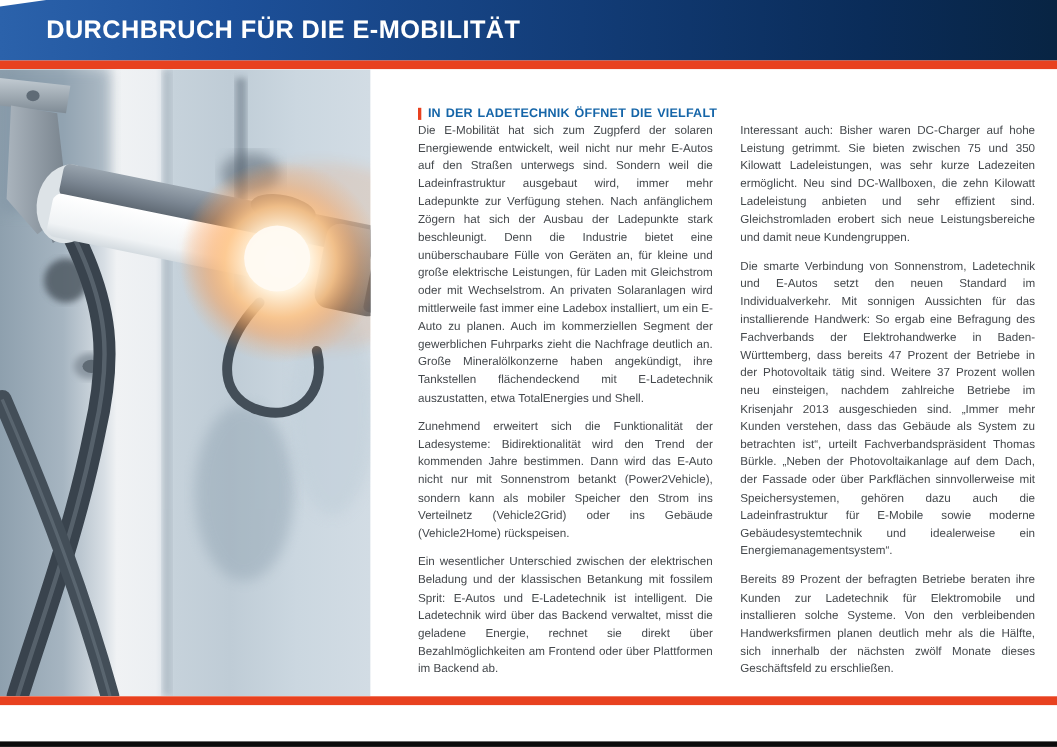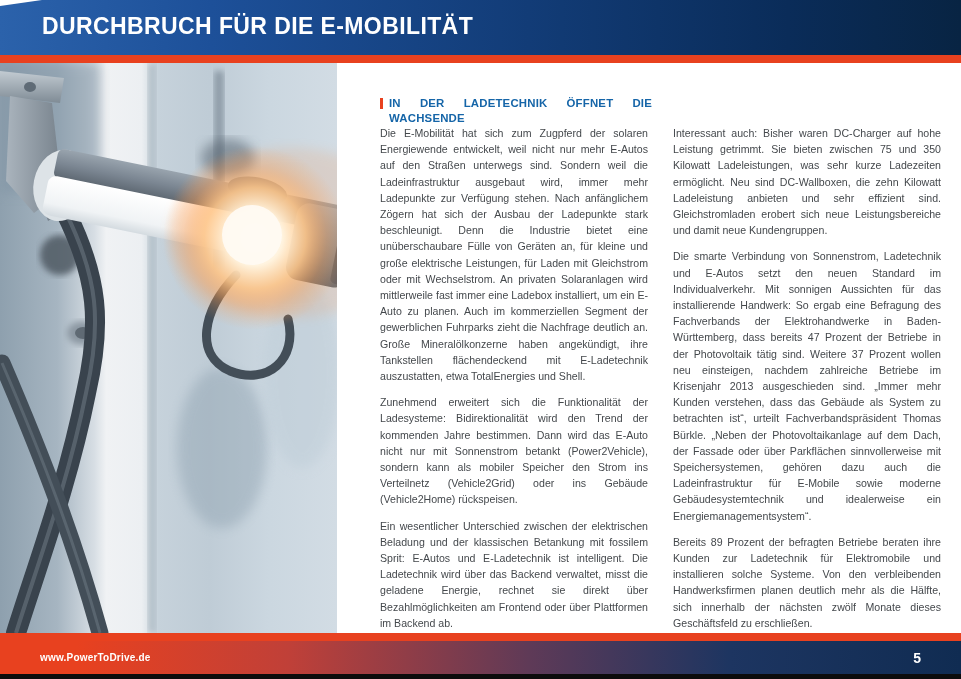--- a/index.html
+++ b/index.html
@@ -193,40 +193,36 @@
 
         <ellipse cx="290" cy="170" rx="120" ry="85" fill="#ff8c3a" opacity="0.15" filter="url(#blur6)"></ellipse>
         <circle cx="255" cy="175" r="92" fill="url(#glowG)"></circle>
         <circle cx="252" cy="172" r="30" fill="#fffaf2" opacity="0.95"></circle>
       </svg>
     </figure>
 
     <section class="article">
       <h2 class="subhead">
         <span class="subhead-bar"></span>
-        <span class="sh-line l1">IN DER LADETECHNIK ÖFFNET DIE WACHSENDE</span>
+        <span class="sh-line l1">IN DER LADETECHNIK ÖFFNET DIE VIELFALT</span>
       </h2>
       <div class="cols">
         <div class="col">
             <p class="body-p">Die E-Mobilität hat sich zum Zugpferd der solaren Energiewende entwickelt, weil nicht nur mehr E-Autos auf den Straßen unterwegs sind. Sondern weil die Ladeinfrastruktur ausgebaut wird, immer mehr Ladepunkte zur Verfügung stehen. Nach anfänglichem Zögern hat sich der Ausbau der Ladepunkte stark beschleunigt. Denn die Industrie bietet eine unüberschaubare Fülle von Geräten an, für kleine und große elektrische Leistungen, für Laden mit Gleichstrom oder mit Wechselstrom. An privaten Solaranlagen wird mittlerweile fast immer eine Ladebox installiert, um ein E-Auto zu planen. Auch im kommerziellen Segment der gewerblichen Fuhrparks zieht die Nachfrage deutlich an. Große Mineralölkonzerne haben angekündigt, ihre Tankstellen flächendeckend mit E-Ladetechnik auszustatten, etwa TotalEnergies und Shell.</p>
             <p class="body-p">Zunehmend erweitert sich die Funktionalität der Ladesysteme: Bidirektionalität wird den Trend der kommenden Jahre bestimmen. Dann wird das E-Auto nicht nur mit Sonnenstrom betankt (Power2Vehicle), sondern kann als mobiler Speicher den Strom ins Verteilnetz (Vehicle2Grid) oder ins Gebäude (Vehicle2Home) rückspeisen.</p>
             <p class="body-p">Ein wesentlicher Unterschied zwischen der elektrischen Beladung und der klassischen Betankung mit fossilem Sprit: E-Autos und E-Ladetechnik ist intelligent. Die Ladetechnik wird über das Backend verwaltet, misst die geladene Energie, rechnet sie direkt über Bezahlmöglichkeiten am Frontend oder über Plattformen im Backend ab.</p>
           </div>
         <div class="col">
           <div>
               <p class="body-p">Interessant auch: Bisher waren DC-Charger auf hohe Leistung getrimmt. Sie bieten zwischen 75 und 350 Kilowatt Ladeleistungen, was sehr kurze Ladezeiten ermöglicht. Neu sind DC-Wallboxen, die zehn Kilowatt Ladeleistung anbieten und sehr effizient sind. Gleichstromladen erobert sich neue Leistungsbereiche und damit neue Kundengruppen.</p>
               <p class="body-p">Die smarte Verbindung von Sonnenstrom, Ladetechnik und E-Autos setzt den neuen Standard im Individualverkehr. Mit sonnigen Aussichten für das installierende Handwerk: So ergab eine Befragung des Fachverbands der Elektrohandwerke in Baden-Württemberg, dass bereits 47 Prozent der Betriebe in der Photovoltaik tätig sind. Weitere 37 Prozent wollen neu einsteigen, nachdem zahlreiche Betriebe im Krisenjahr 2013 ausgeschieden sind. „Immer mehr Kunden verstehen, dass das Gebäude als System zu betrachten ist“, urteilt Fachverbandspräsident Thomas Bürkle. „Neben der Photovoltaikanlage auf dem Dach, der Fassade oder über Parkflächen sinnvollerweise mit Speichersystemen, gehören dazu auch die Ladeinfrastruktur für E-Mobile sowie moderne Gebäudesystemtechnik und idealerweise ein Energiemanagementsystem“.</p>
               <p class="body-p">Bereits 89 Prozent der befragten Betriebe beraten ihre Kunden zur Ladetechnik für Elektromobile und installieren solche Systeme. Von den verbleibenden Handwerksfirmen planen deutlich mehr als die Hälfte, sich innerhalb der nächsten zwölf Monate dieses Geschäftsfeld zu erschließen.</p>
             </div>
 
         </div>
       </div>
     </section>
   </main>
 
   <div class="red-stripe bottom"></div>
-  <footer class="footer-bar">
-    <span class="footer-url">www.PowerToDrive.de</span>
-    <span class="footer-page">5</span>
-  </footer>
   <div class="black-bar"></div>
 
 </div>
 
 </body></html>

